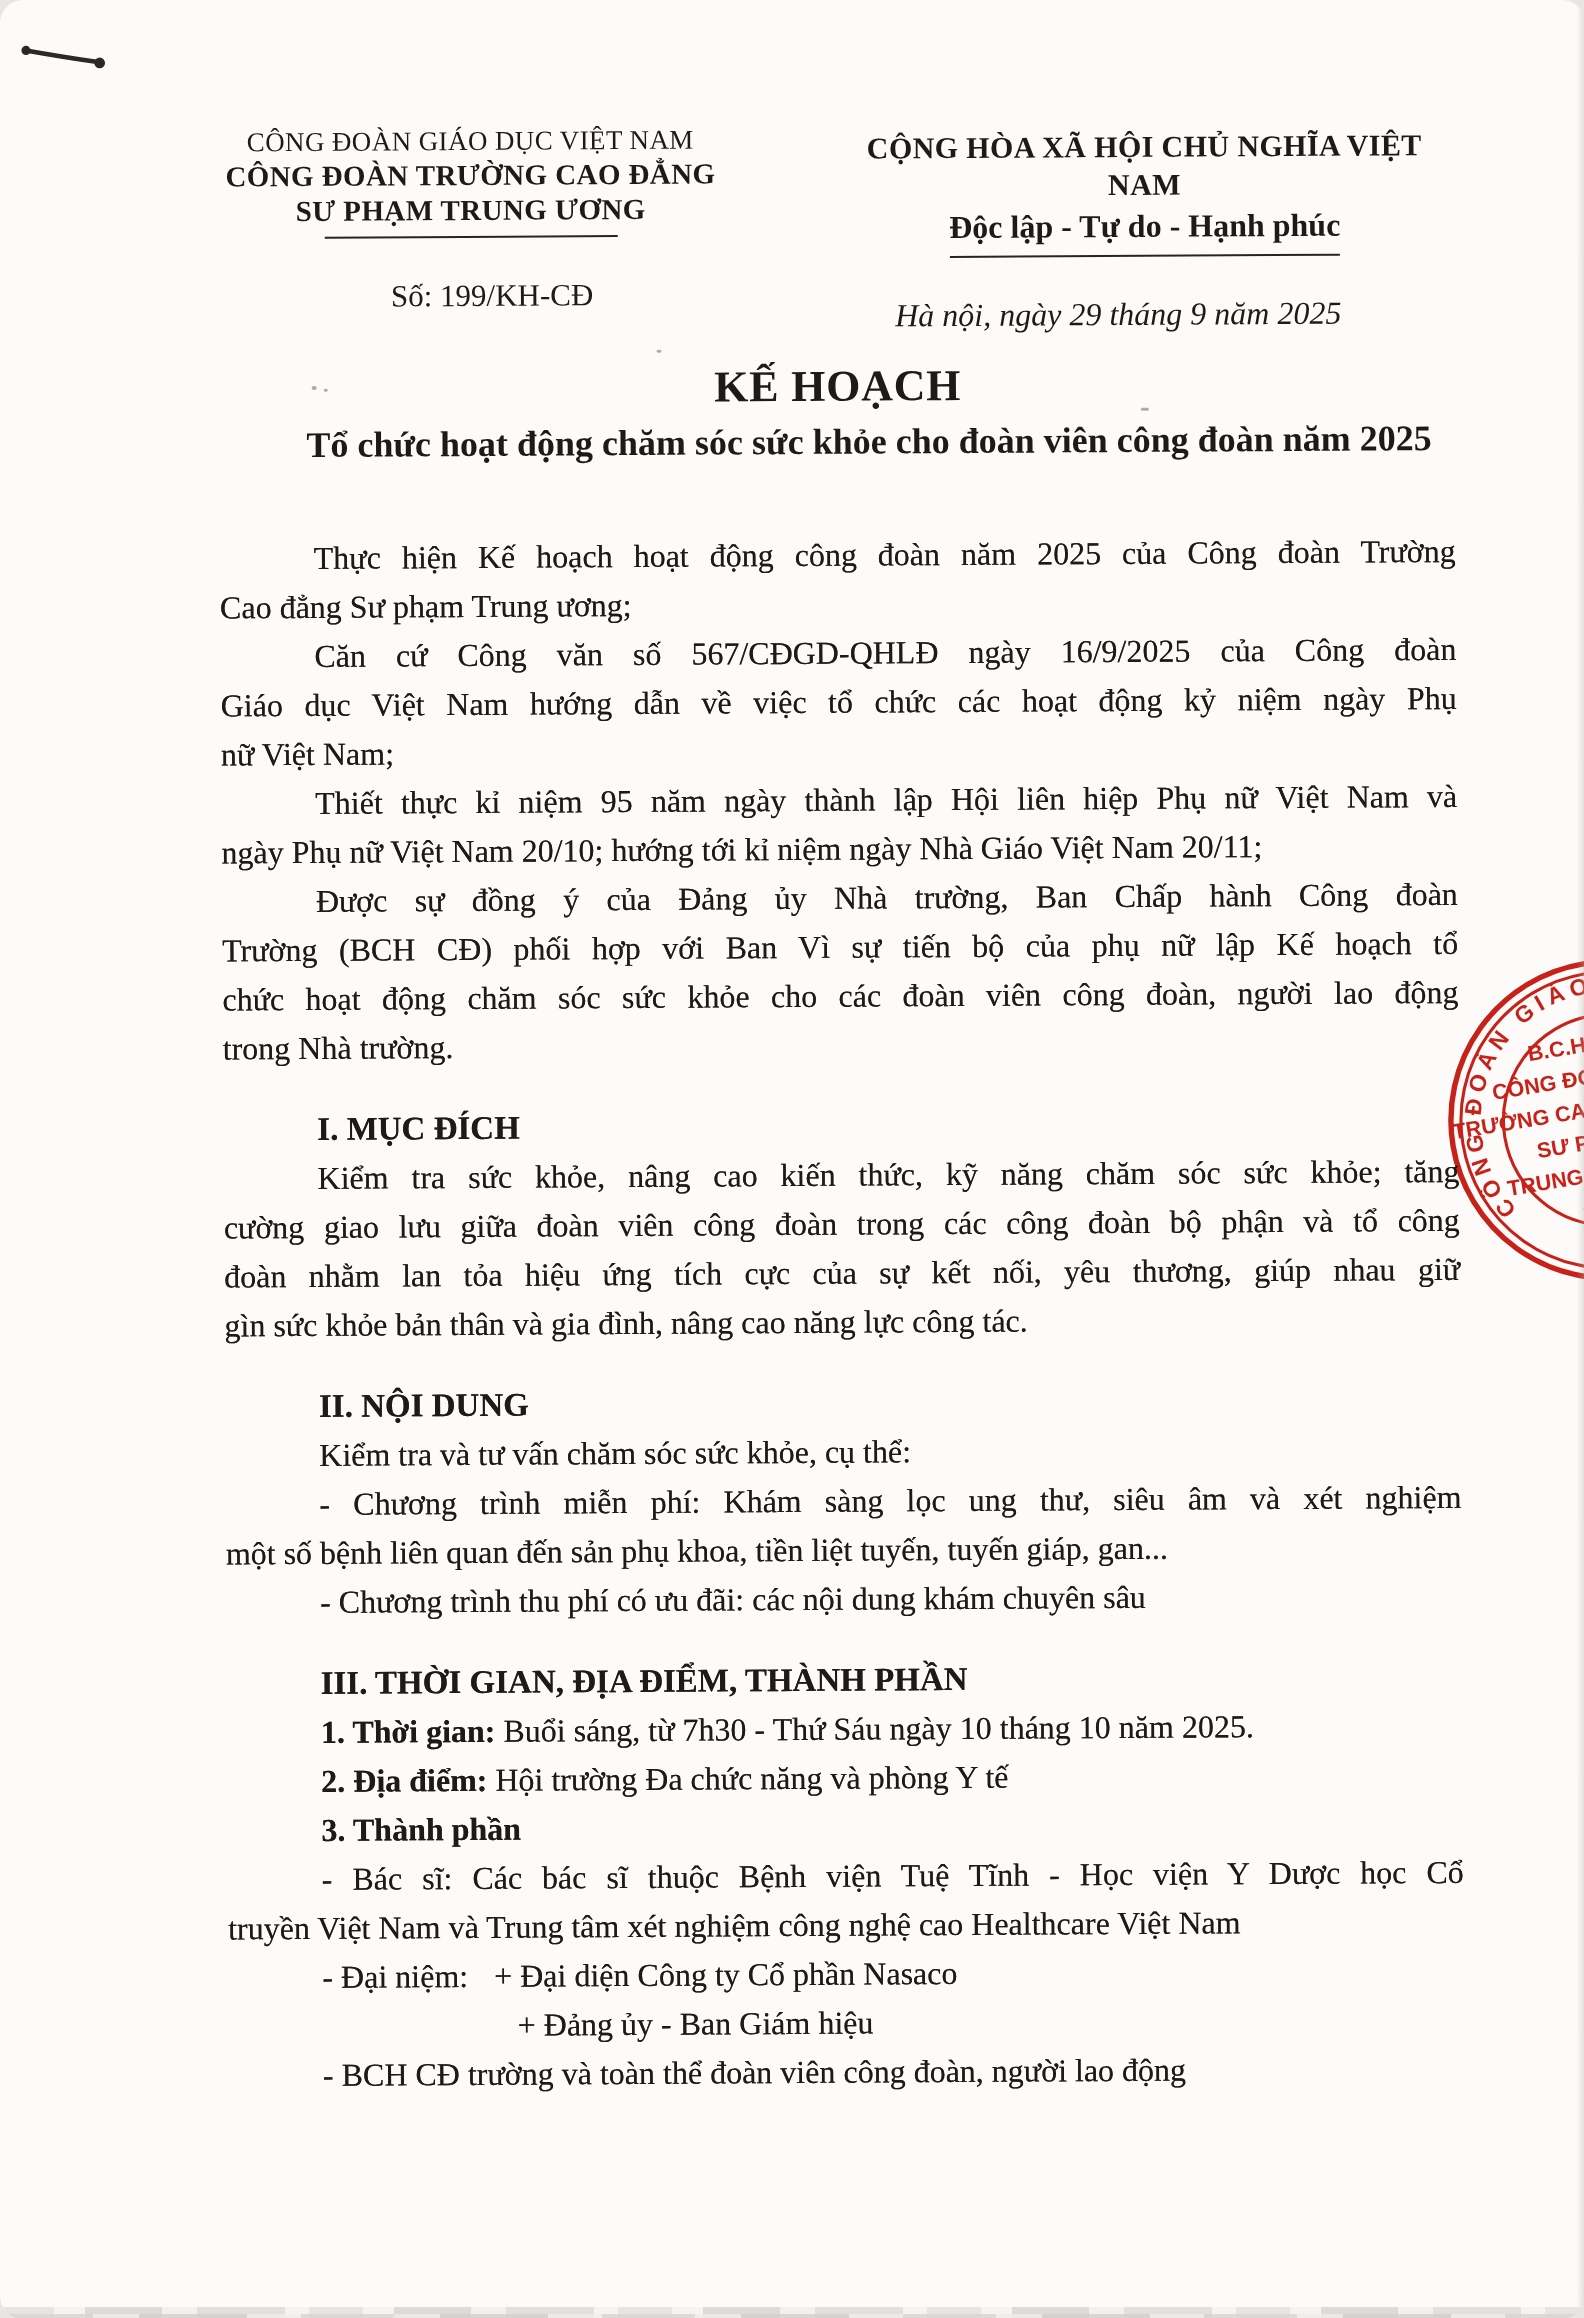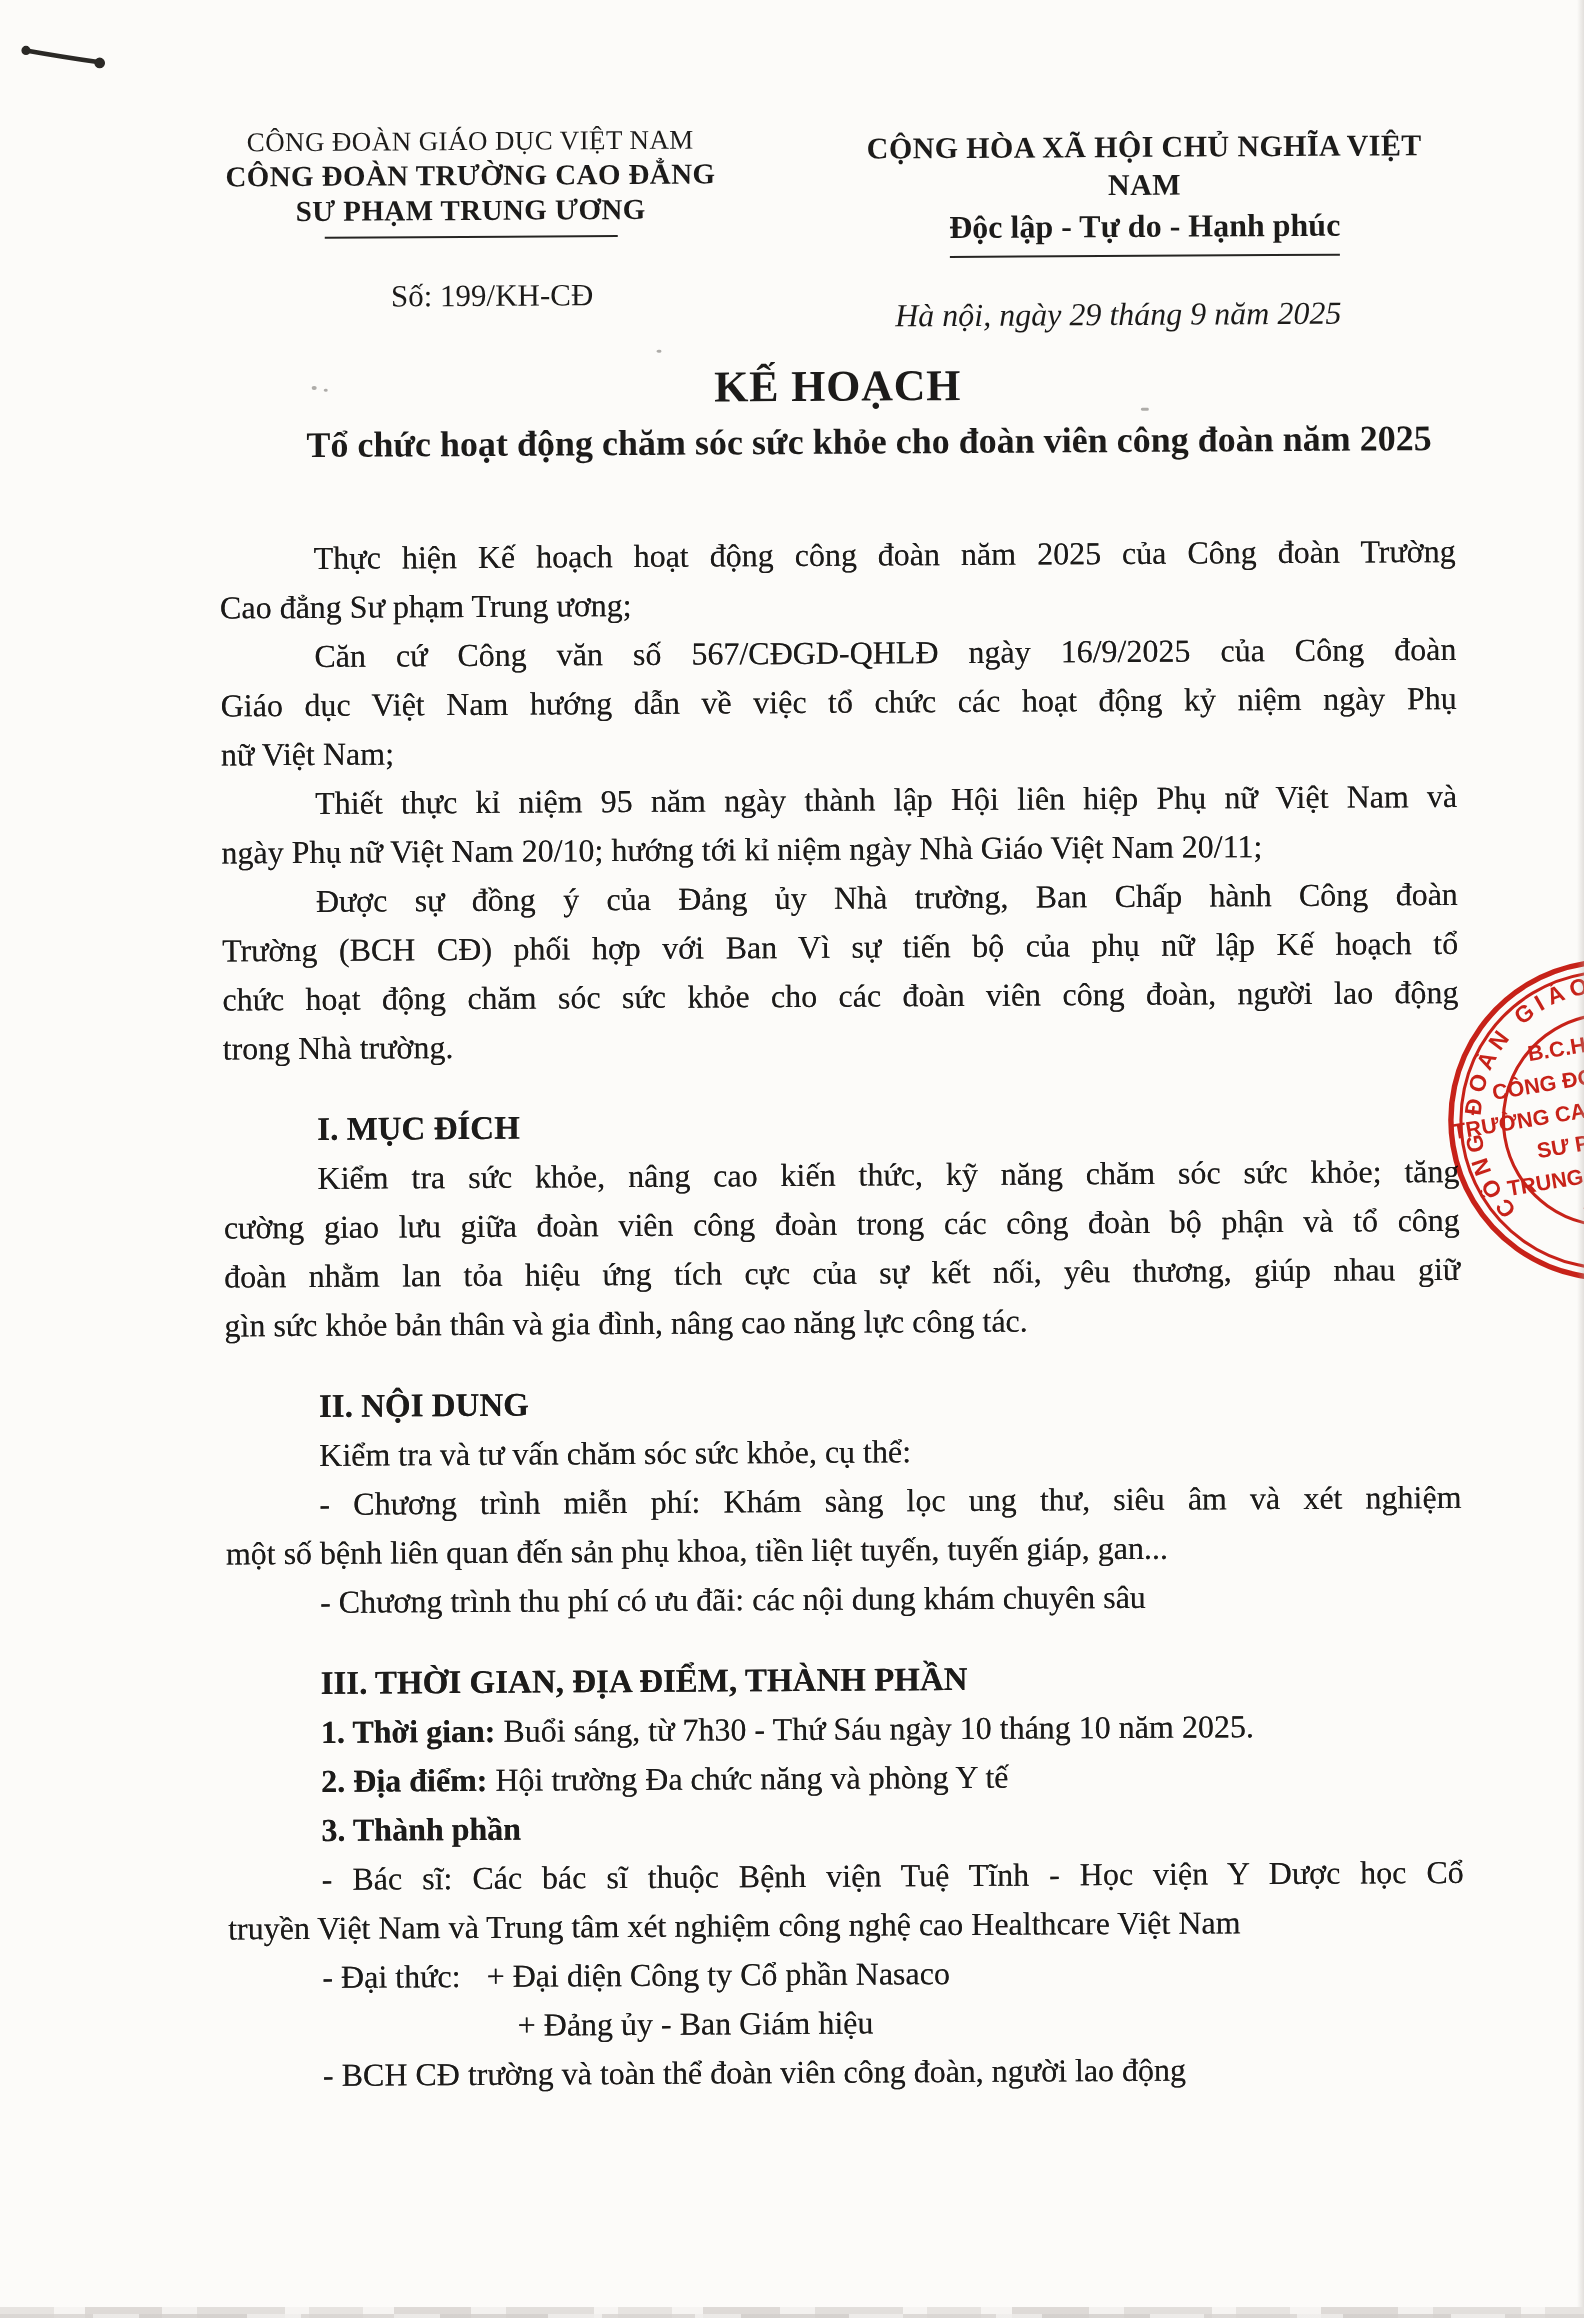--- a/index.html
+++ b/index.html
@@ -1,20 +1,21 @@
 <!DOCTYPE html>
 <html style="font-size:12.3px"><head>
 <meta charset="utf-8">
 <style>
   html,body{margin:0;padding:0;background:#e8e6e3;}
   .sheet{
     position:relative;width:1585px;height:2319px;margin:0 auto;
     background:#fcfbf9;overflow:hidden;
     font-family:"Liberation Serif","DejaVu Serif",serif;
     color:#1c1b1a;
+    border-radius:23px;
   }
   .tilt{position:absolute;inset:0;transform:rotate(-0.35deg);transform-origin:50% 40%;}
   
   .hdr-left{position:absolute;left:224px;top:123px;width:502px;text-align:center;line-height:1.22;}
   .hdr-left .l1{font-size:27px;letter-spacing:0.4px;}
   .hdr-left .l2,.hdr-left .l3{font-size:29px;font-weight:700;letter-spacing:0.4px;}
   .hdr-rule-left{width:293px;border:0;border-top:2.3px solid #262523;margin:7.7px auto 0;}
   .doc-num{font-size:31px;margin-top:39px;padding-left:42px;}
   .hdr-right{position:absolute;left:856px;top:130px;width:586px;text-align:center;line-height:1.25;}
   .hdr-right .l1{font-size:30px;font-weight:700;letter-spacing:0.4px;}
@@ -101,21 +102,21 @@
         <div class="bl ps"><span>Kiểm tra và tư vấn chăm sóc sức khỏe, cụ thể:</span></div>
         <div class="bl pf"><span>- Chương trình miễn phí: Khám sàng lọc ung thư, siêu âm và xét nghiệm</span></div>
         <div class="bl pl"><span>một số bệnh liên quan đến sản phụ khoa, tiền liệt tuyến, tuyến giáp, gan...</span></div>
         <div class="bl ps"><span>- Chương trình thu phí có ưu đãi: các nội dung khám chuyên sâu</span></div>
         <div class="bl head"><span>III. THỜI GIAN, ĐỊA ĐIỂM, THÀNH PHẦN</span></div>
         <div class="bl ps"><span style="font-weight: 700;">1. Thời gian:</span><span> Buổi sáng, từ 7h30 - Thứ Sáu ngày 10 tháng 10 năm 2025.</span></div>
         <div class="bl ps"><span style="font-weight: 700;">2. Địa điểm:</span><span> Hội trường Đa chức năng và phòng Y tế</span></div>
         <div class="bl ps"><span style="font-weight: 700;">3. Thành phần</span></div>
         <div class="bl pf"><span>- Bác sĩ: Các bác sĩ thuộc Bệnh viện Tuệ Tĩnh - Học viện Y Dược học Cổ</span></div>
         <div class="bl pl"><span>truyền Việt Nam và Trung tâm xét nghiệm công nghệ cao Healthcare Việt Nam</span></div>
-        <div class="bl ps"><span>- Đại thức:</span><span style="margin-left: 26px;">+ Đại diện Công ty Cổ phần Nasaco</span></div>
+        <div class="bl ps"><span>- Đại niệm:</span><span style="margin-left: 26px;">+ Đại diện Công ty Cổ phần Nasaco</span></div>
         <div class="bl ind2"><span>+ Đảng ủy - Ban Giám hiệu</span></div>
         <div class="bl ps"><span>- BCH CĐ trường và toàn thể đoàn viên công đoàn, người lao động</span></div>
       </div>
 
     <div class="stamp-clip">
       <svg class="stamp-svg" width="386" height="386" viewBox="0 0 500 500">
         <g transform="rotate(-9 250 250)" fill="none" stroke="#c4160c">
           <circle cx="250" cy="250" r="205" stroke-width="7"></circle>
           <circle cx="250" cy="250" r="192" stroke-width="4"></circle>
           <circle cx="250" cy="250" r="137" stroke-width="4"></circle>

